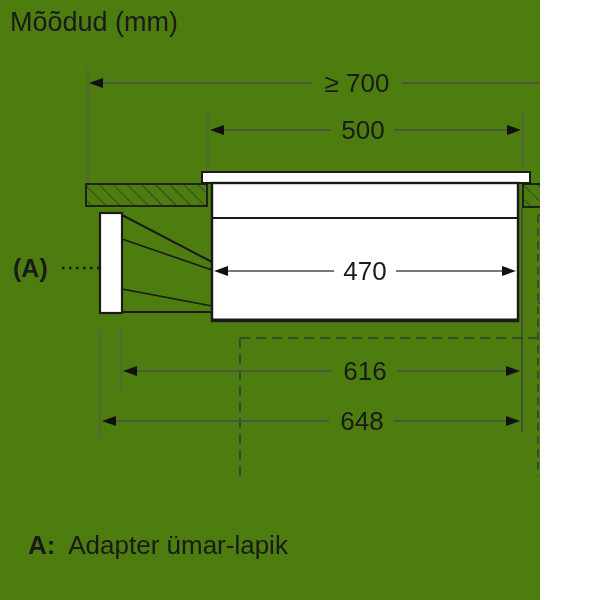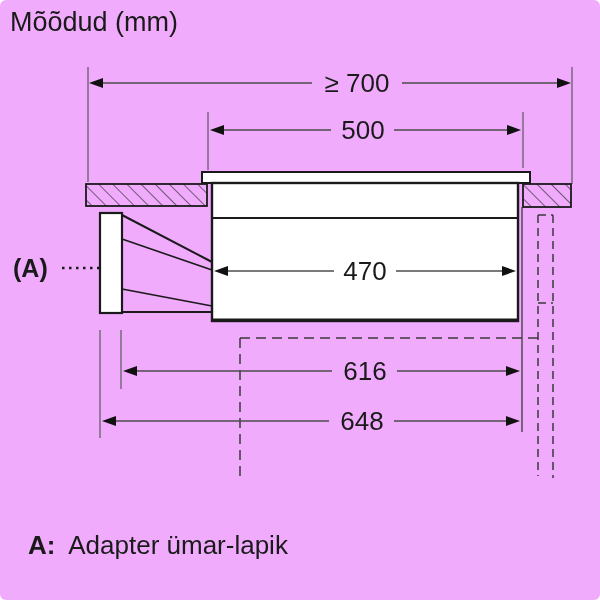--- a/index.html
+++ b/index.html
@@ -1,22 +1,21 @@
 <!DOCTYPE html>
 <html><head>
 <meta charset="utf-8">
 <style>
   html, body { margin: 0; padding: 0; background: #fff; }
   #canvas {
     position: relative;
-    width: 600px; height: 600px;
-    background: #f0abfc;
+    width: 540px; height: 600px;
+    background: #4d7c0f;
     font-family: "Liberation Sans", sans-serif;
     overflow: hidden;
-    border-radius: 6px;
   }
   svg { display: block; }
   text {
     font-family: "Liberation Sans", sans-serif;
     fill: #1a1a1a;
   }
   .dim-label { font-size: 26px; }
   .title-label { font-size: 27px; }
   .callout-label { font-size: 25px; font-weight: bold; }
   .caption-label { font-size: 26px; }

